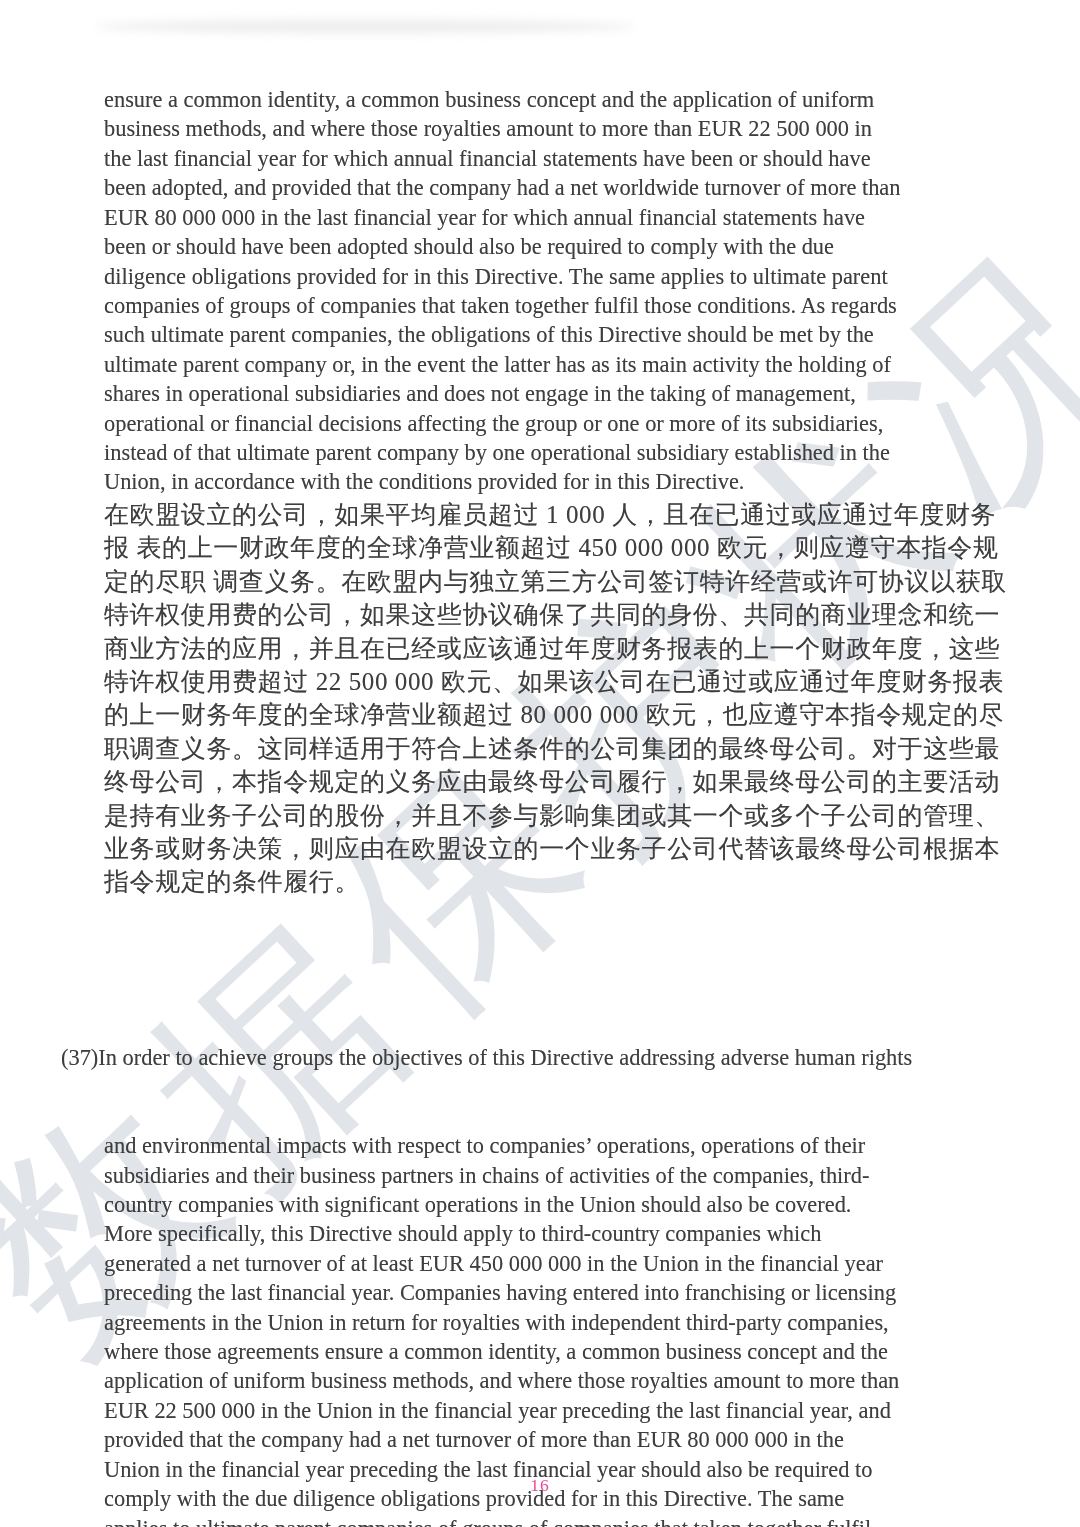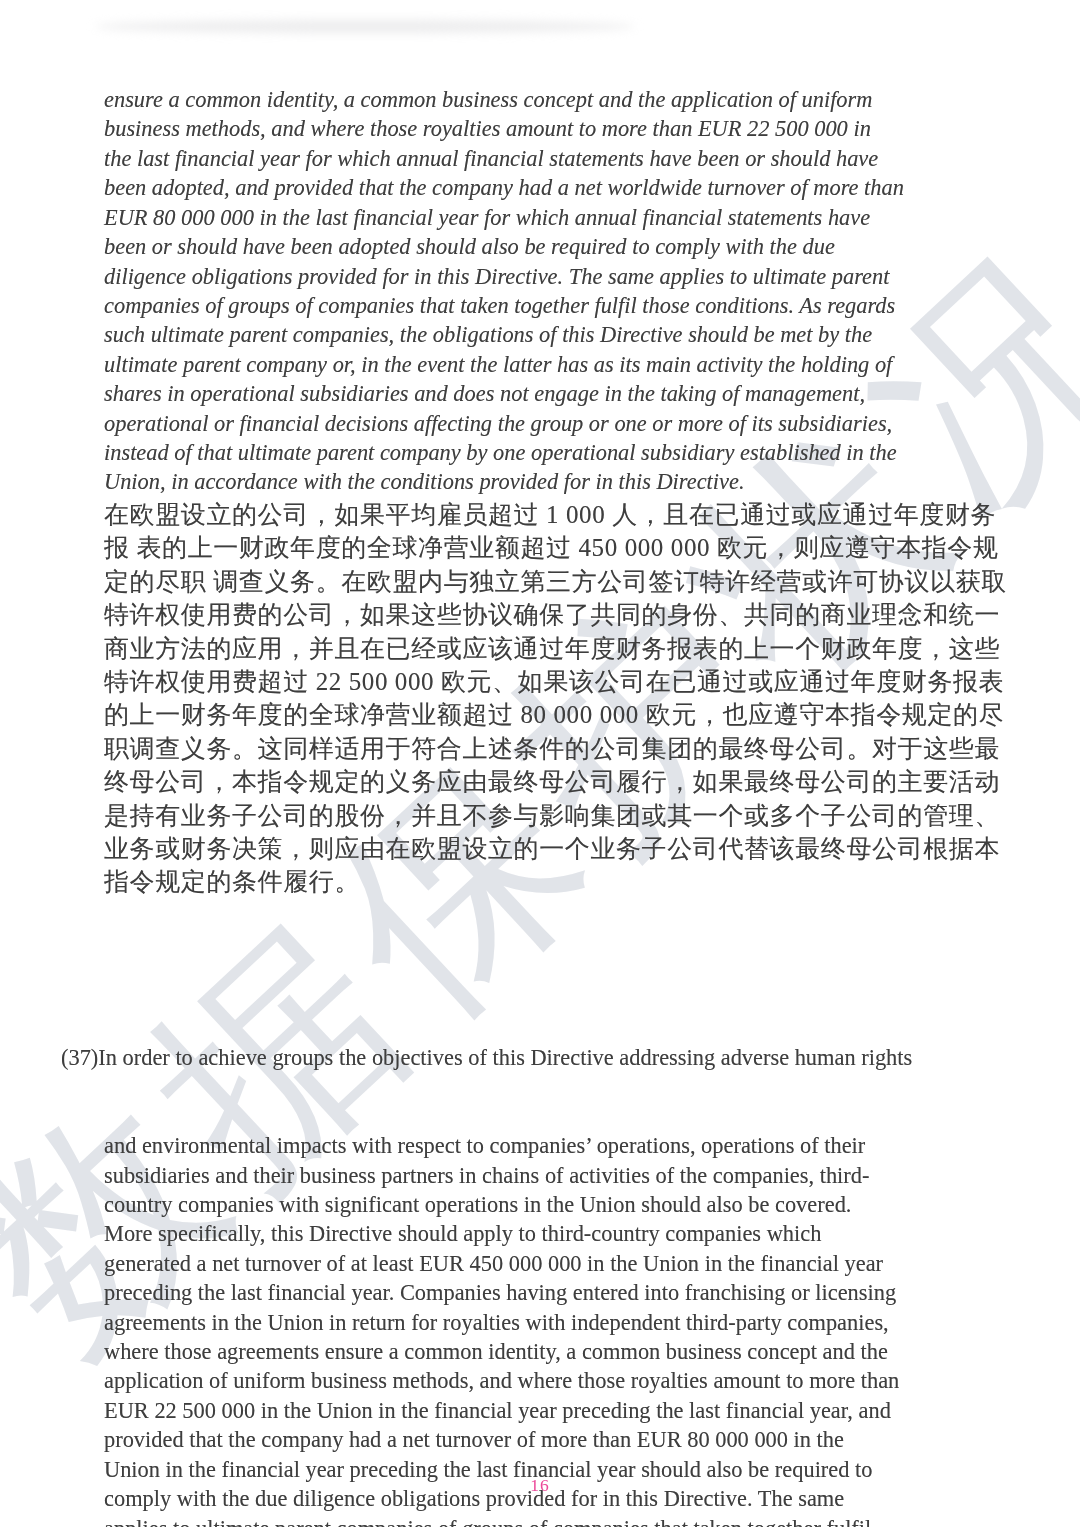--- a/index.html
+++ b/index.html
@@ -31,21 +31,20 @@
   .artifact-top{
     position:absolute;left:95px;top:20px;width:540px;height:13px;
     background:#ededee;border-radius:50%;filter:blur(5px);
   }
   .para{position:absolute;white-space:pre;}
   .para .line{white-space:pre;}
   .para-en{
     left:104px;top:85px;width:940px;
     font-size:22.4px;line-height:29.42px;
     text-shadow:0 0 0.5px rgba(70,70,70,0.45);
-    font-style:italic;
   }
   .para-zh{
     left:104px;top:498px;width:950px;
     font-size:25px;line-height:33.4px;
     letter-spacing:0.6px;
     text-shadow:0 0 0.5px rgba(70,70,70,0.4);
   }
   .para-29{
     left:61px;top:984px;width:980px;
     font-size:22.4px;line-height:29.42px;

